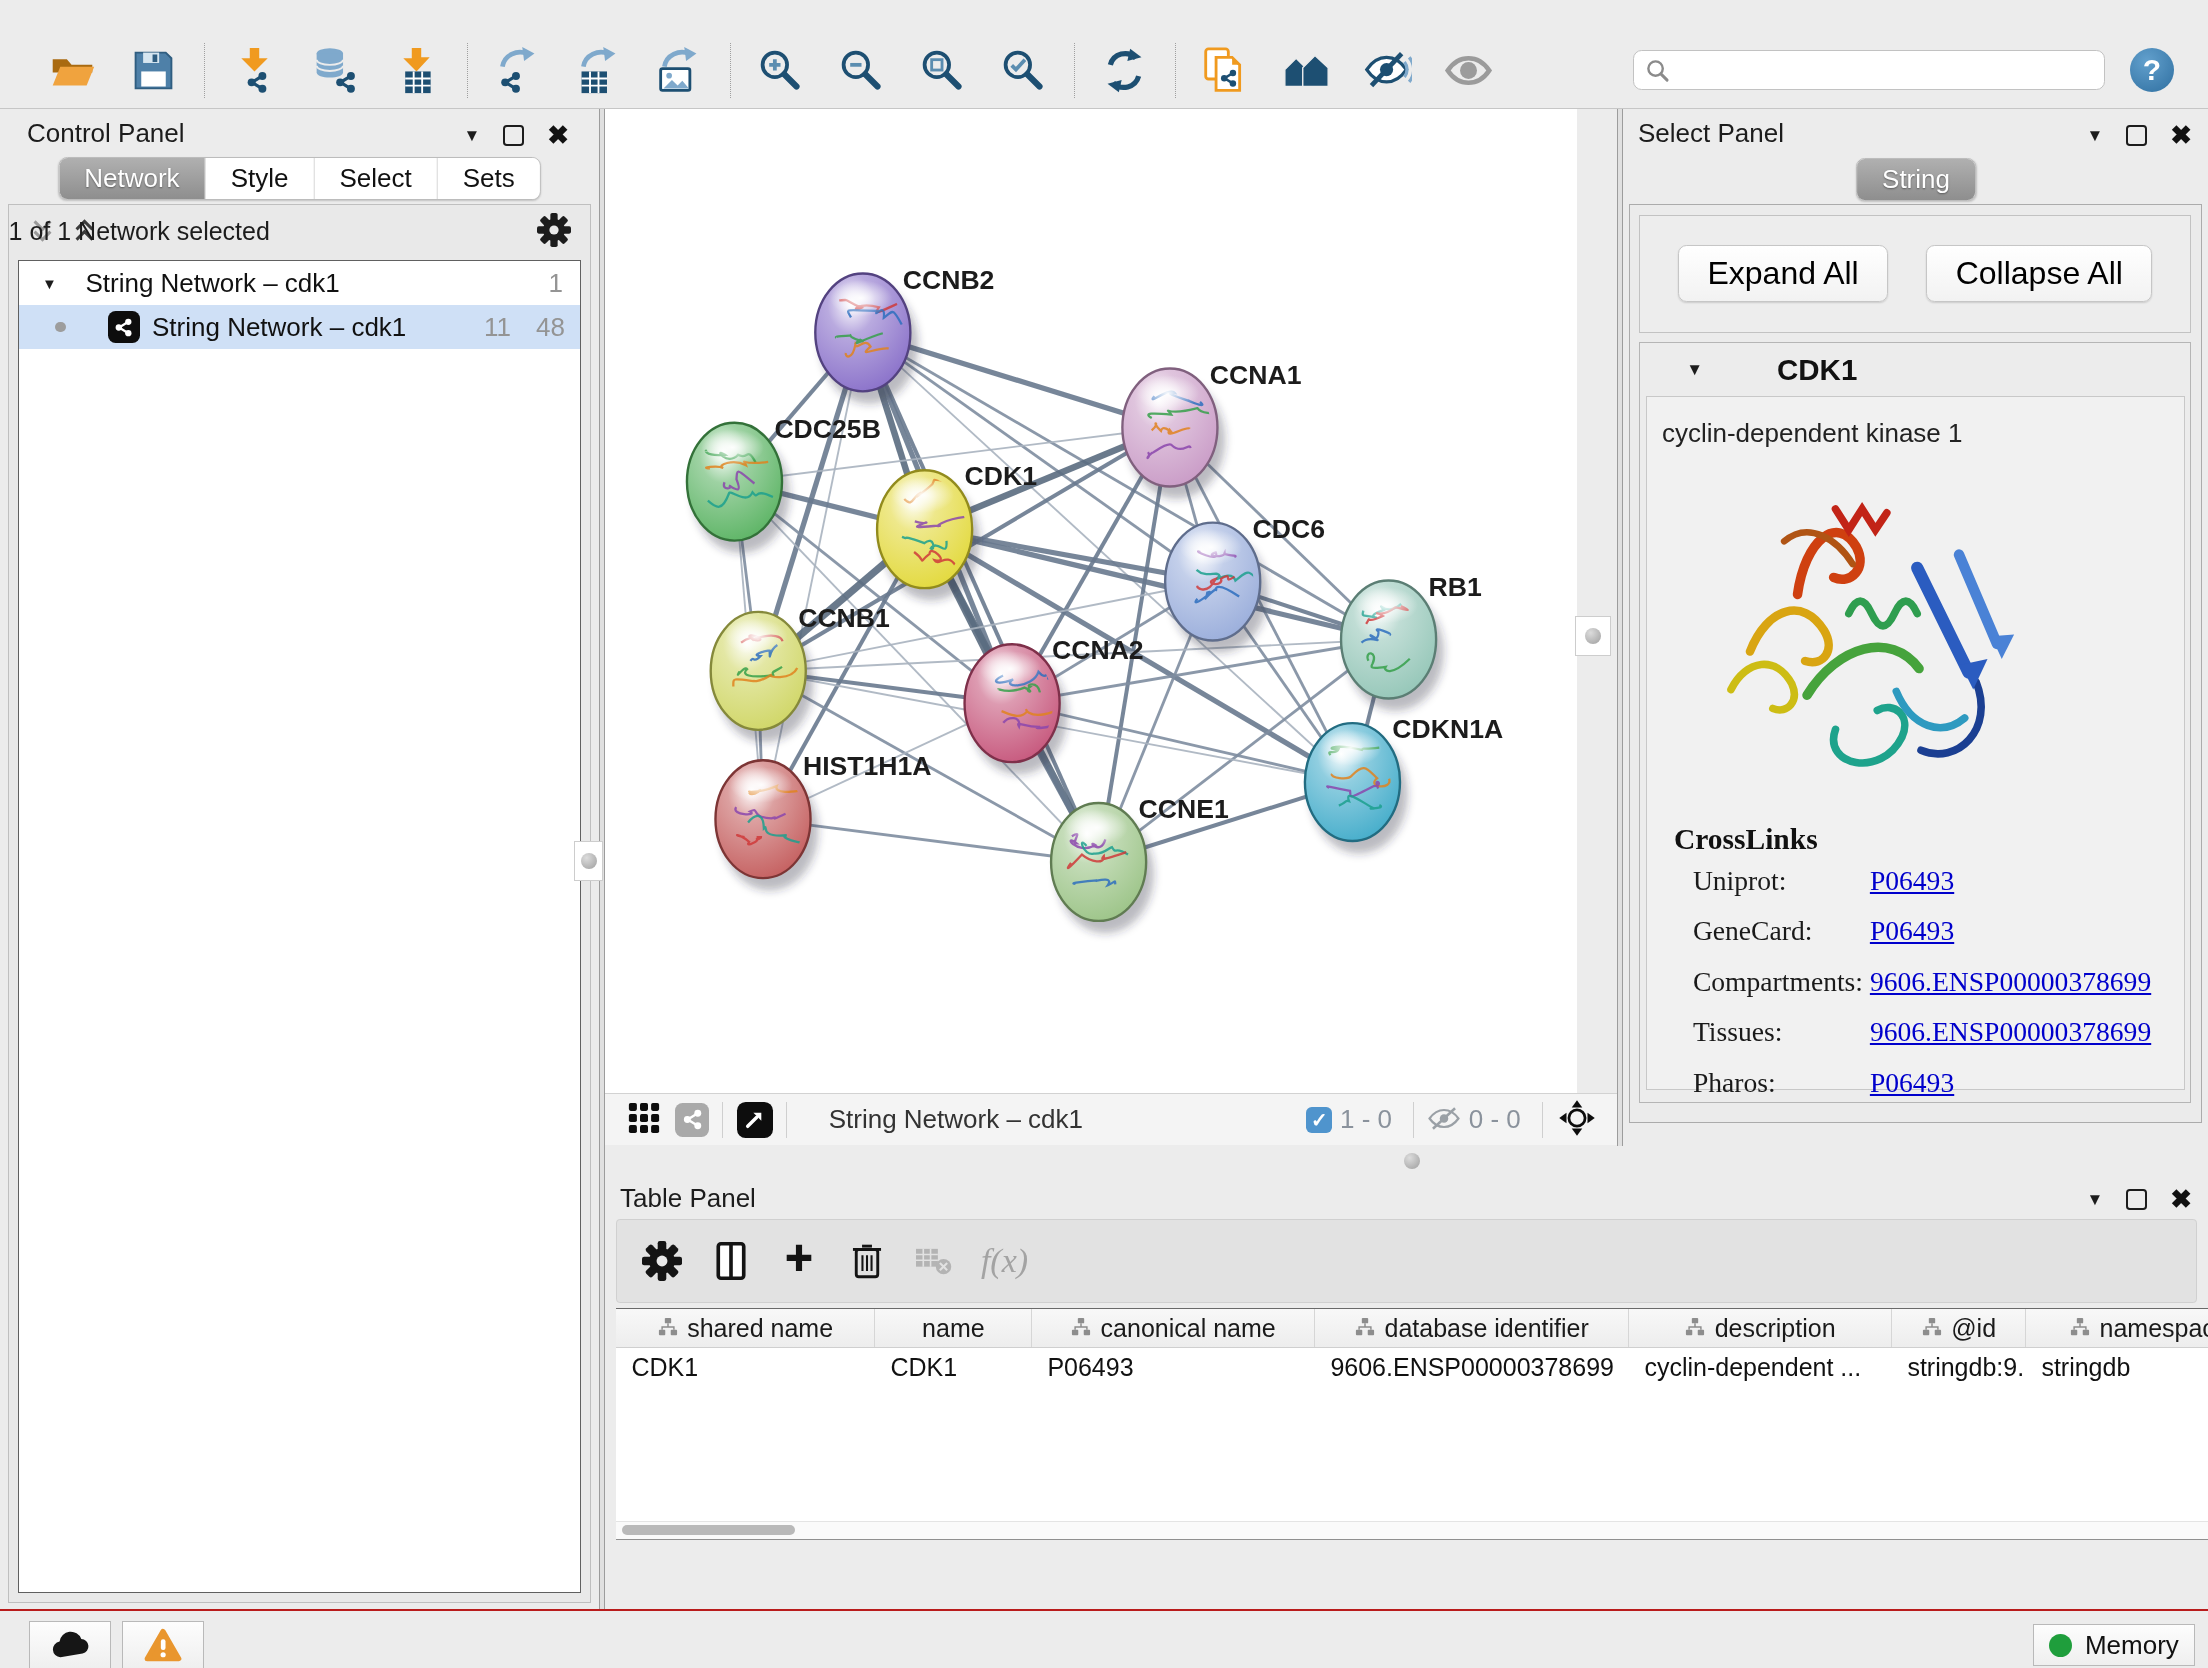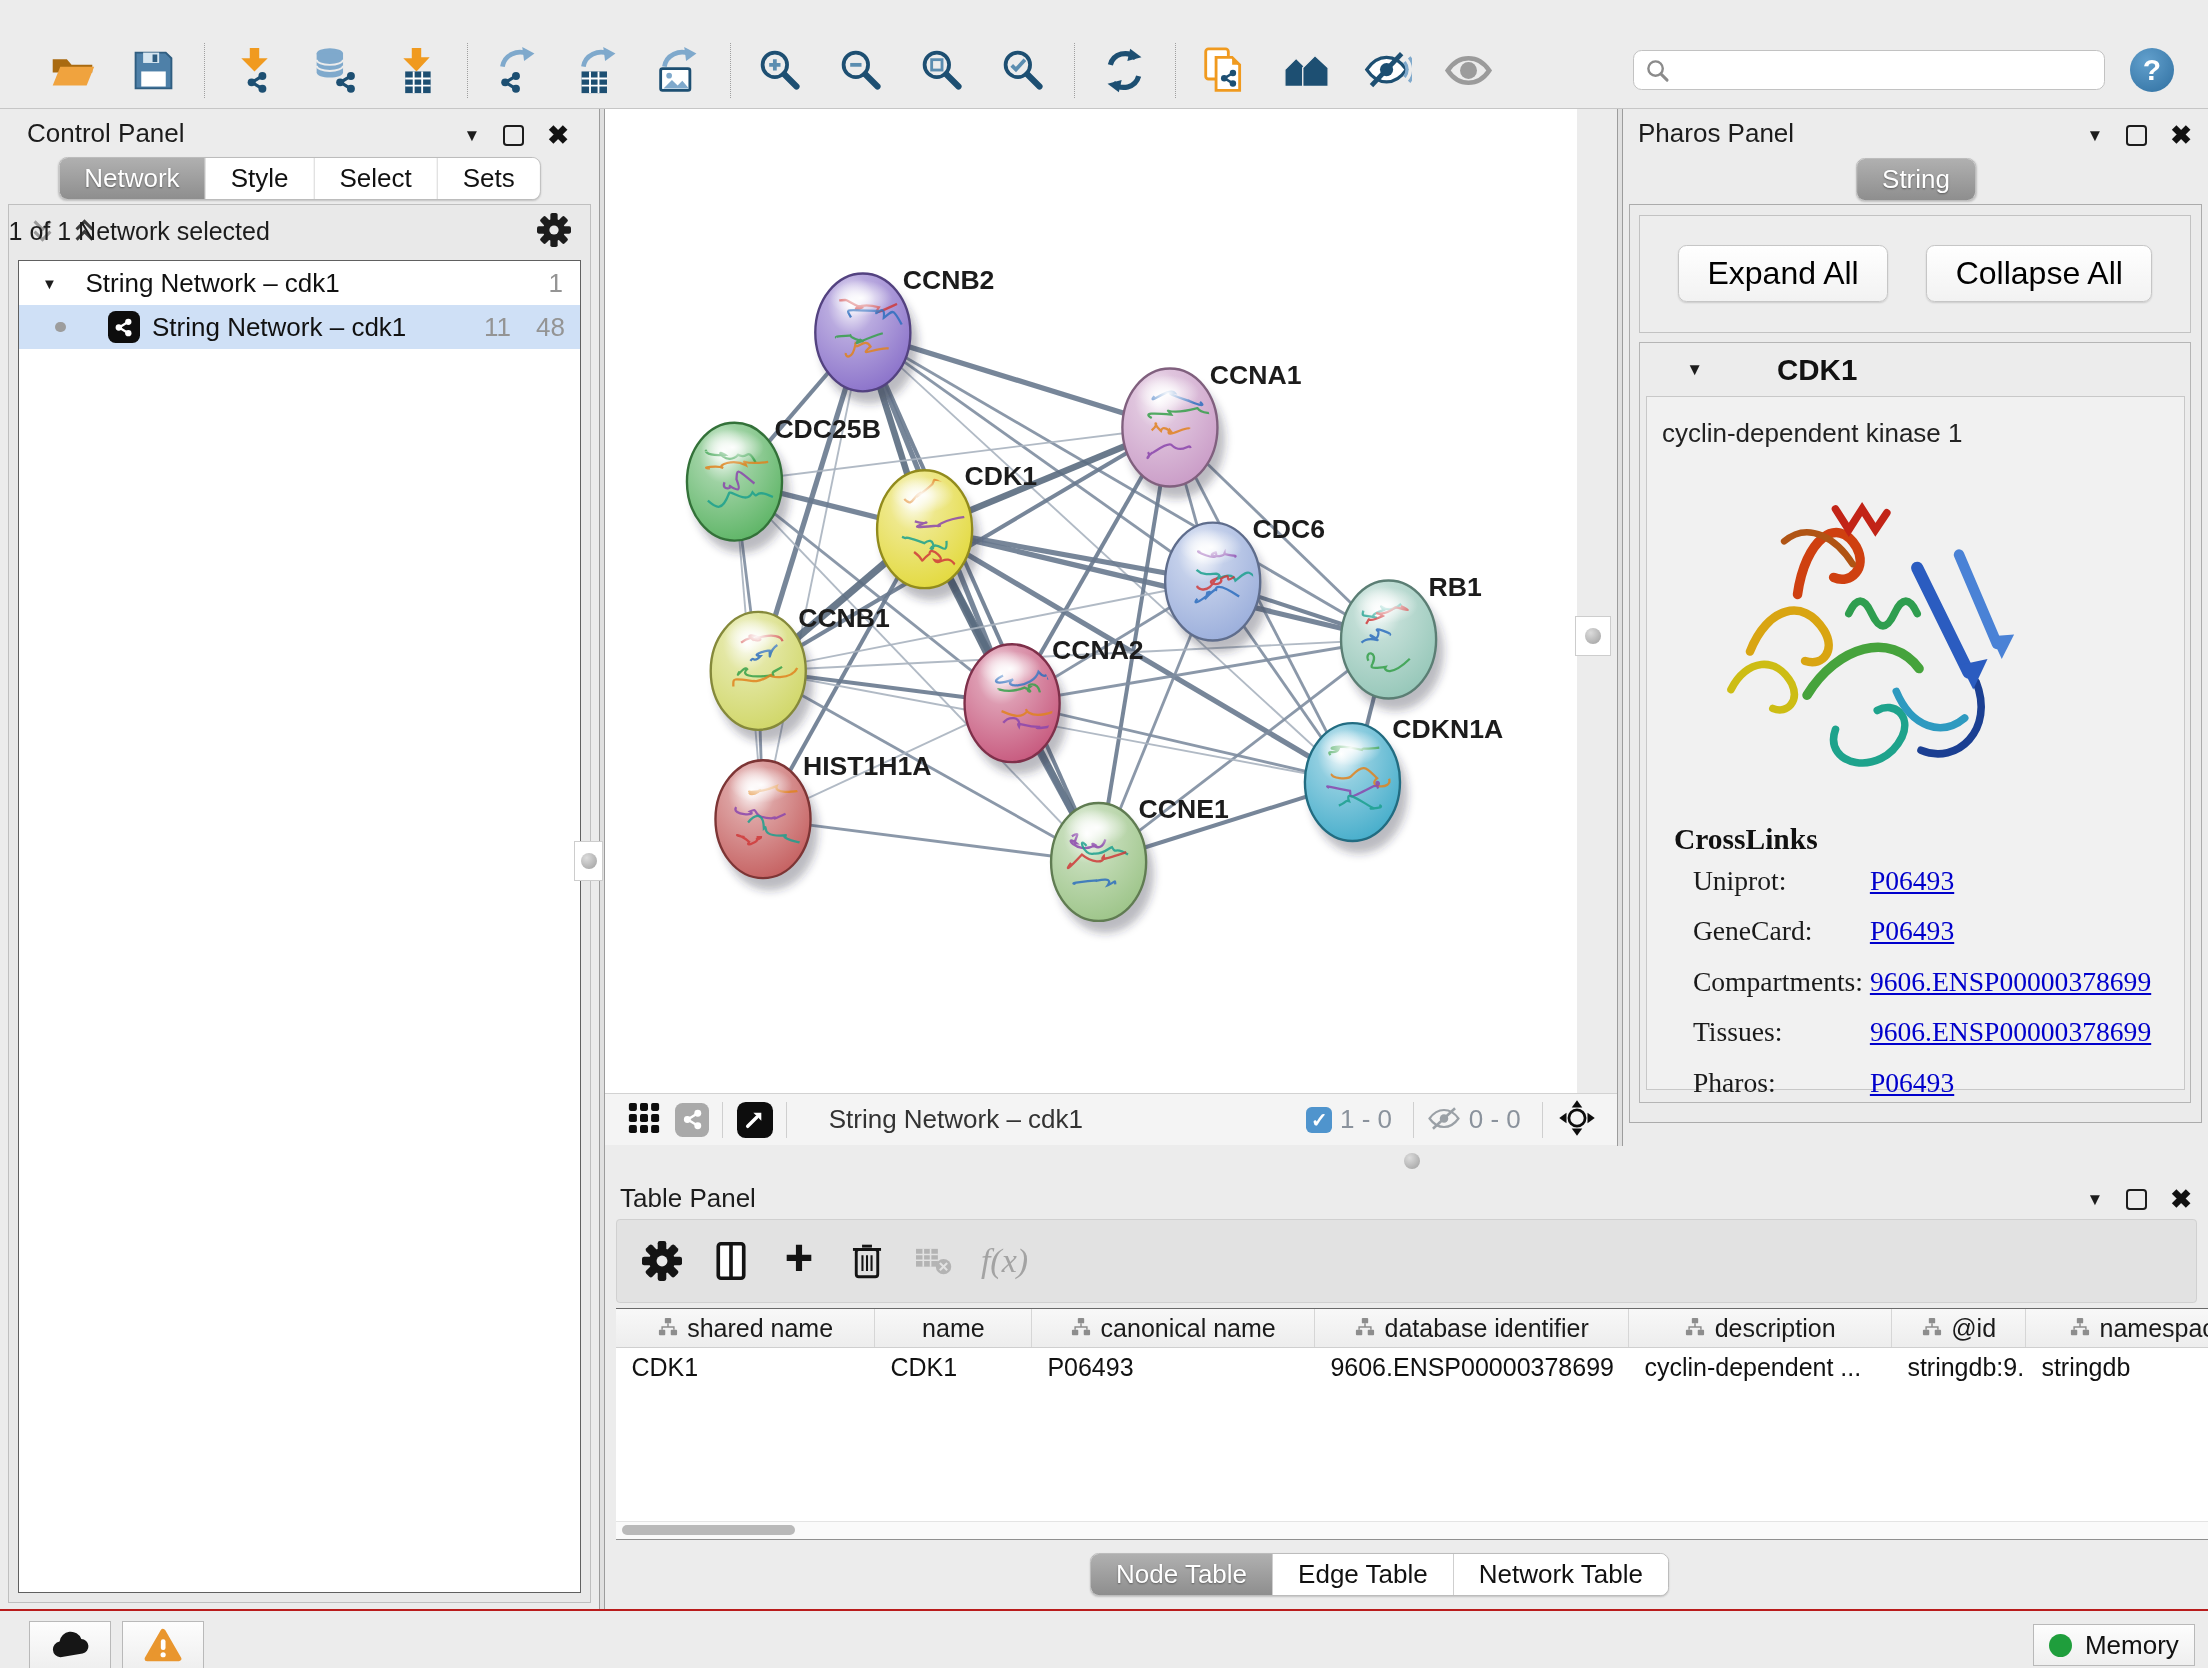--- a/index.html
+++ b/index.html
@@ -652,21 +652,21 @@
           </svg>
       </span>
     </span>
   </div>
 </div>
 
 <div class="vdiv" style="left:1617px;top:109px;height:1037px"></div>
 <span class="hdot abs" style="left:1404px;top:1153px"></span>
 
 <div class="abs results-panel">
-  <div class="ptitle abs" style="left:15px;top:8.6px">Pharos Panel</div>
+  <div class="ptitle abs" style="left:15px;top:8.6px">Select Panel</div>
   <div class="pt-icons" style="right:17px;top:13.3px">
     <span class="tri">▼</span>
     <span class="flo"></span>
     <span class="clo">✖</span>
   </div>
   <div class="abs" style="left:50%;top:49px;transform:translateX(-50%)">
     <div class="seg">
         <span class="sg sel">String</span>
       </div>
   </div>
@@ -844,27 +844,20 @@
           <div class="td" style="width: 314px;">9606.ENSP00000378699</div>
           <div class="td" style="width: 263px;">cyclin-dependent ...</div>
           <div class="td" style="width: 134px;">stringdb:9...</div>
           <div class="td" style="width: 247px;">stringdb</div>
         </div>
       </div>
     <div class="hscroll">
       <span class="hthumb"></span>
     </div>
   </div>
-  <div class="tp-tabs">
-      <div class="seg" id="tbl-tabs">
-        <span class="sg sel">Node Table</span>
-        <span class="sg">Edge Table</span>
-        <span class="sg">Network Table</span>
-      </div>
-    </div>
 </div>
 
 <div class="abs statusbar">
   <div class="sb-btn" style="left:28.5px;top:9.5px;width:80px;height:46px">
     <svg width="40" height="30" viewBox="0 0 46 34">
         <path d="M12 31a9 9 0 0 1-1-17.9A13 13 0 0 1 36 10a8.5 8.5 0 0 1 1.5 16.8L12 31z" fill="#161616"></path>
       </svg>
   </div>
   <div class="sb-btn" style="left:122px;top:9.5px;width:80px;height:46px">
     <svg width="38" height="36" viewBox="0 0 52 50">

